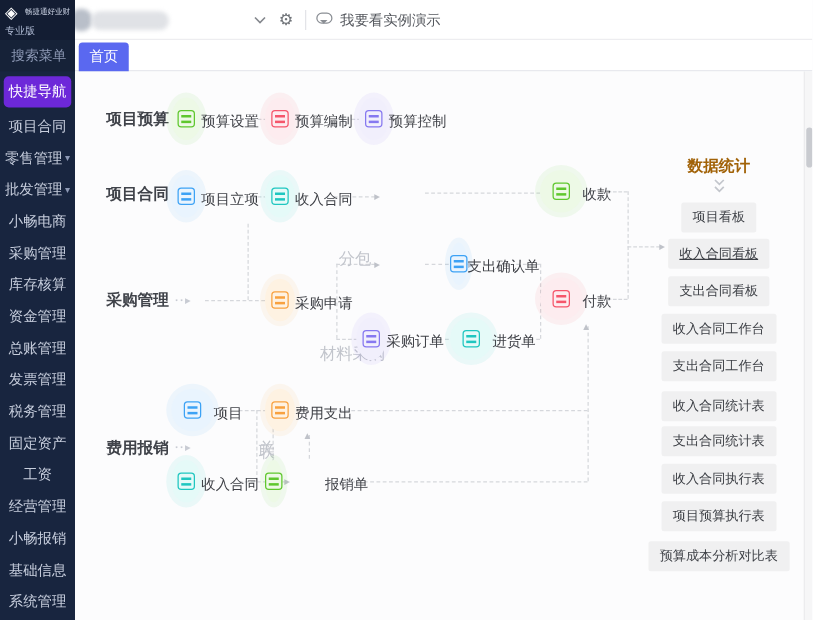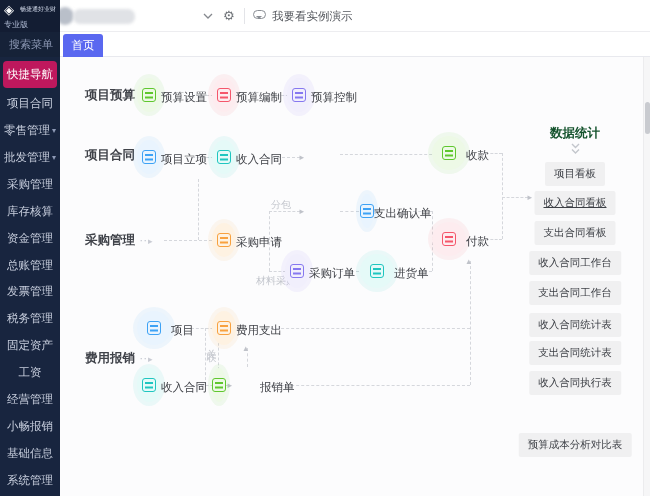--- a/index.html
+++ b/index.html
@@ -9,21 +9,21 @@
 
   
   .sidebar{position:absolute;left:0;top:0;bottom:0;width:60px;background:#18253f;display:flex;flex-direction:column;z-index:5;}
   .logo-area{height:32px;background:#131d33;position:relative;flex:none;}
   .logo-ico{position:absolute;left:4px;top:2px;color:#fff;font-size:13px;line-height:16px;}
   .brand-name{position:absolute;left:20px;top:5px;font-size:6px;color:#cdd5e6;white-space:nowrap;}
   .brand-edition{position:absolute;left:4px;top:19px;font-size:8px;color:#aeb9d2;}
   .search-item{height:25px;flex:none;display:flex;align-items:center;padding-left:9px;font-size:11px;color:#8d99b5;background:#162238;}
   .menu{flex:1;display:flex;flex-direction:column;padding:2px 0;}
   .m-item{flex:1;display:flex;align-items:center;justify-content:center;font-size:11.5px;color:#c7cedd;position:relative;cursor:pointer;white-space:nowrap;}
-  .m-item.active{background:#be185d;color:#fff;border-radius:4px;margin:2px 3px;}
+  .m-item.active{background:#6d28d9;color:#fff;border-radius:4px;margin:2px 3px;}
   .caret{font-size:8px;color:#8d99b5;margin-left:2px;}
 
   
   .topbar{position:absolute;left:60px;top:0;right:0;height:32px;background:#fff;border-bottom:1px solid #ededf0;z-index:4;}
   .blob1{position:absolute;left:-4px;top:7px;width:18px;height:18px;border-radius:50%;background:#b9bfc9;filter:blur(1.5px);}
   .blob2{position:absolute;left:13px;top:9px;width:62px;height:15px;border-radius:7px;background:#e0e2e6;filter:blur(1.5px);}
   .tb-chevron{position:absolute;left:142px;top:10px;color:#888;}
   .tb-gear{position:absolute;left:163px;top:8px;font-size:13px;color:#6f7378;}
   .tb-divider{position:absolute;left:184px;top:8px;width:1px;height:16px;background:#e3e4e8;}
   .tb-bubble{position:absolute;left:193px;top:10px;width:13px;height:9px;border:1.2px solid #8a8e94;border-radius:5px;}
@@ -51,25 +51,25 @@
   .c-red{background:#fdecef;color:#f5566b;box-shadow:0 0 0 4px rgba(245,86,107,.08);}
   .c-purple{background:#f1effc;color:#8678f0;box-shadow:0 0 0 4px rgba(134,120,240,.08);}
   .c-blue{background:#e9f4fe;color:#3da2f5;box-shadow:0 0 0 4px rgba(61,162,245,.08);}
   .c-teal{background:#e5faf8;color:#1fc6c0;box-shadow:0 0 0 4px rgba(31,198,192,.08);}
   .c-orange{background:#fef2e2;color:#f8a13f;box-shadow:0 0 0 4px rgba(248,161,63,.08);}
 
   .hl{position:absolute;height:0;border-top:1px dashed #d5d7dc;}
   .vl{position:absolute;width:0;border-left:1px dashed #d5d7dc;}
   .hl.arr::after{content:"\25B8";position:absolute;right:-4px;top:-6px;font-size:9px;color:#bfc2c9;}
   .vl.arrup::before{content:"\25B4";position:absolute;top:-5px;left:-4.5px;font-size:9px;color:#bfc2c9;}
-  .edge-hint{position:absolute;font-size:10px;color:#c2c5cc;white-space:nowrap;}
+  .edge-hint{position:absolute;font-size:13px;color:#c2c5cc;white-space:nowrap;}
   .edge-hint.vert{writing-mode:vertical-rl;letter-spacing:3px;}
 
   
-  .panel-title{position:absolute;left:473px;top:68px;width:84px;text-align:center;font-size:12.5px;font-weight:700;color:#14532d;}
+  .panel-title{position:absolute;left:473px;top:68px;width:84px;text-align:center;font-size:12.5px;font-weight:700;color:#a16207;}
   .panel-arrow{position:absolute;left:510px;top:85px;color:#c3c6cc;}
   .p-btn{position:absolute;left:515px;transform:translateX(-50%);background:#f0f0f1;border:none;border-radius:2px;font-size:10.5px;color:#3c3f45;padding:5px 9px;white-space:nowrap;cursor:pointer;font-family:inherit;}
 </style>
 </head>
 <body>
 
 <div id="app">
 
   <aside class="sidebar">
     <div class="logo-area">
@@ -87,20 +87,23 @@
       <div class="m-item">
           <span>项目合同</span>
         </div>
       <div class="m-item">
           <span>零售管理</span>
           <span class="caret">▾</span>
         </div>
       <div class="m-item">
           <span>批发管理</span>
           <span class="caret">▾</span>
+        </div>
+      <div class="m-item">
+          <span>小畅电商</span>
         </div>
       <div class="m-item">
           <span>采购管理</span>
         </div>
       <div class="m-item">
           <span>库存核算</span>
         </div>
       <div class="m-item">
           <span>资金管理</span>
         </div>
@@ -290,19 +293,20 @@
       </svg>
 
     <button class="p-btn" style="top:105px;">项目看板</button>
     <button class="p-btn" style="top:134px;text-decoration:underline;">收入合同看板</button>
     <button class="p-btn" style="top:164px;">支出合同看板</button>
     <button class="p-btn" style="top:194px;">收入合同工作台</button>
     <button class="p-btn" style="top:224px;">支出合同工作台</button>
     <button class="p-btn" style="top:256px;">收入合同统计表</button>
     <button class="p-btn" style="top:284px;">支出合同统计表</button>
     <button class="p-btn" style="top:314px;">收入合同执行表</button>
+    <button class="p-btn" style="top:344px;">项目预算执行表</button>
     <button class="p-btn" style="top:376px;">预算成本分析对比表</button>
 
     <div class="scrolltrack">
       <div class="scrollthumb"></div>
     </div>
   </main>
 </div>
 
 </body></html>

